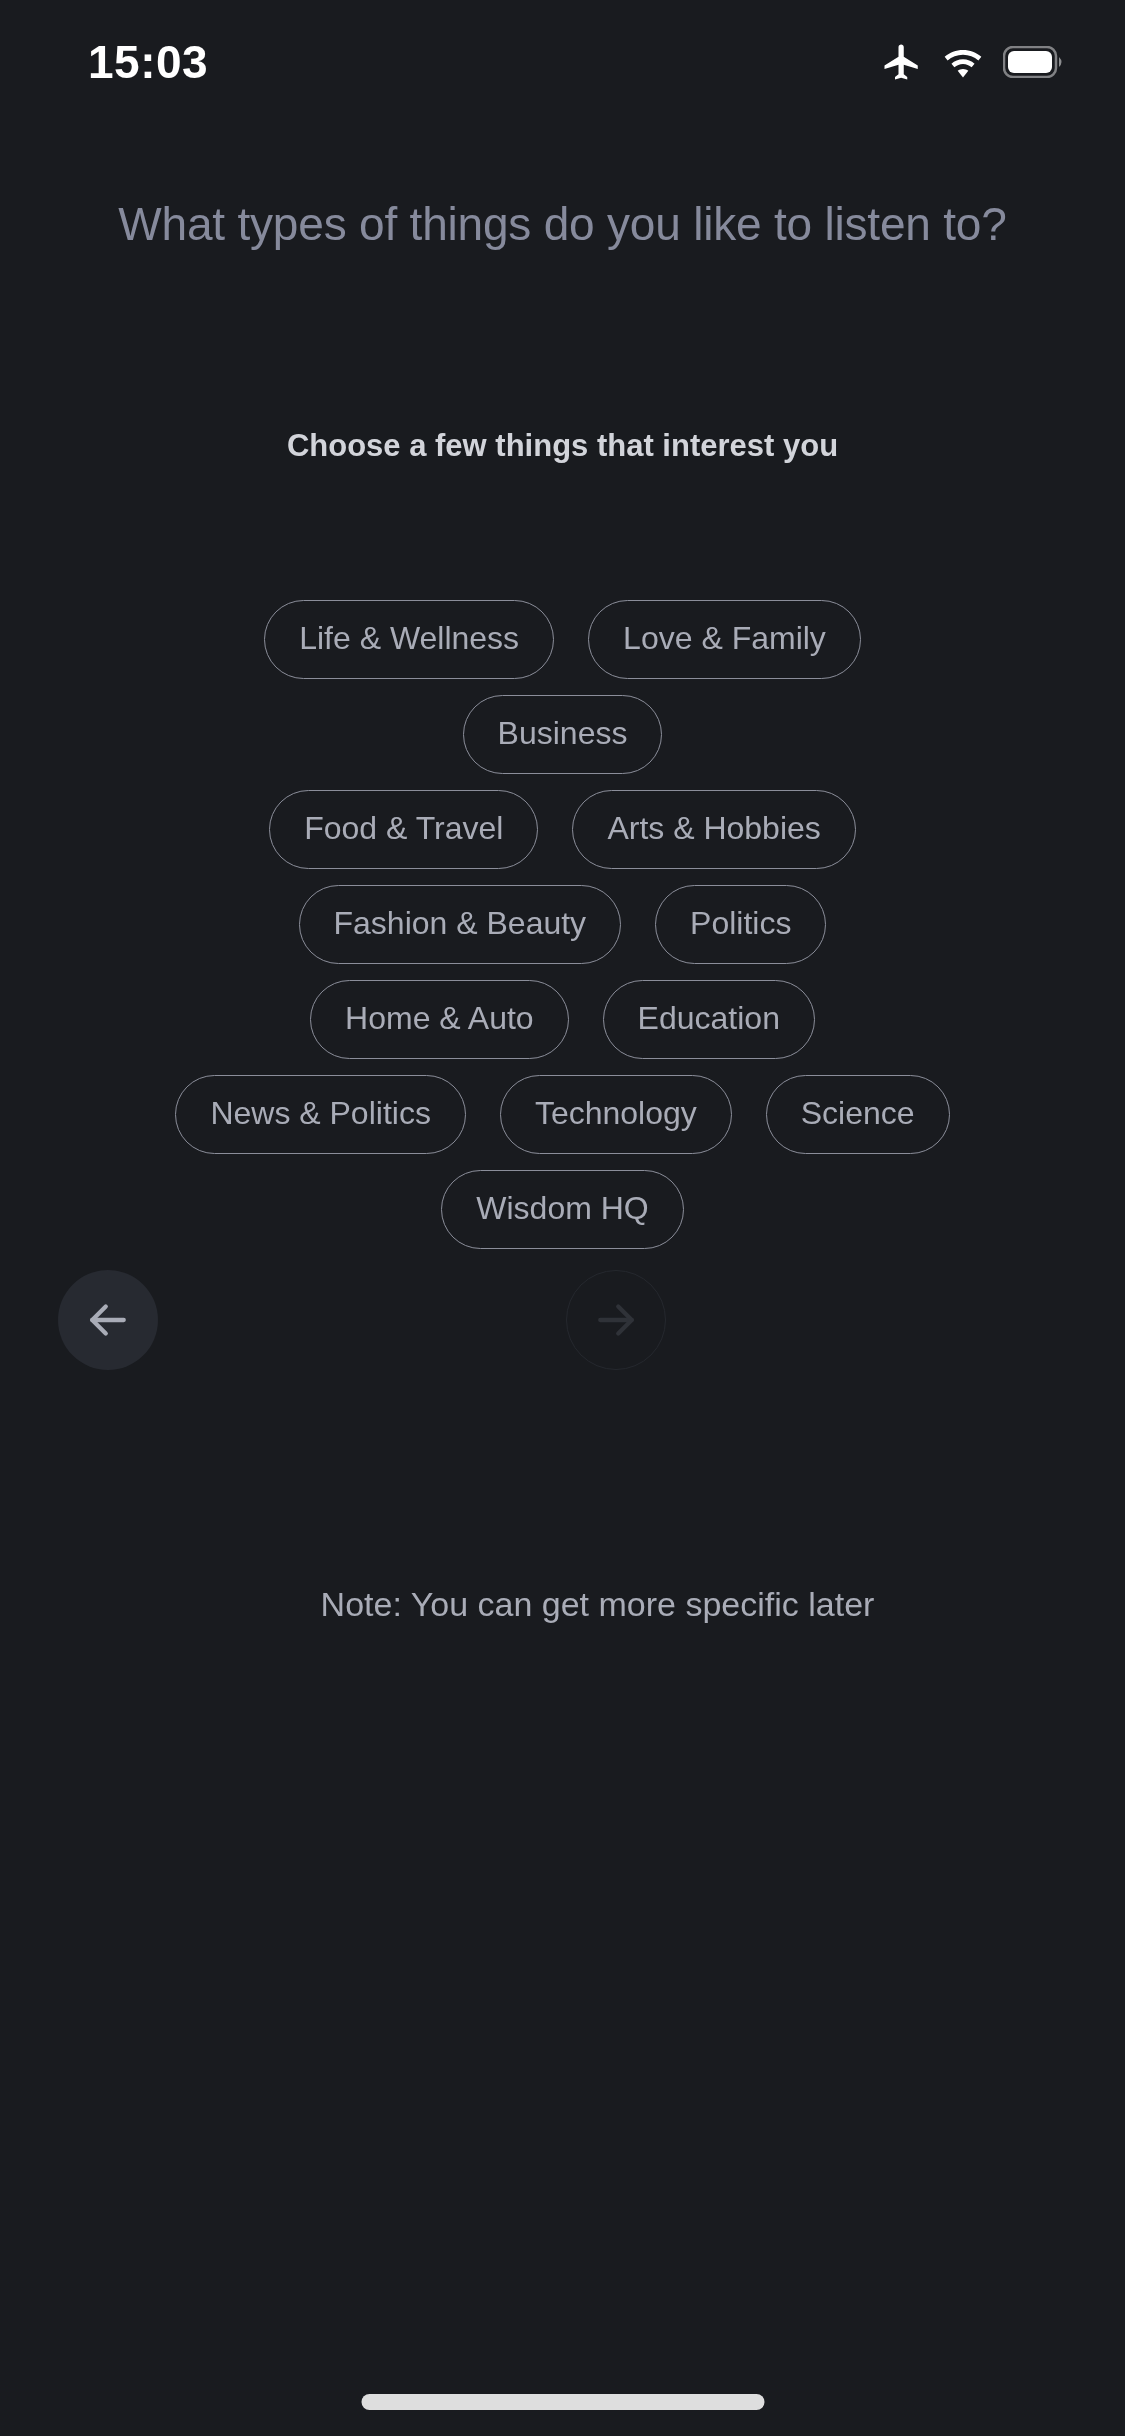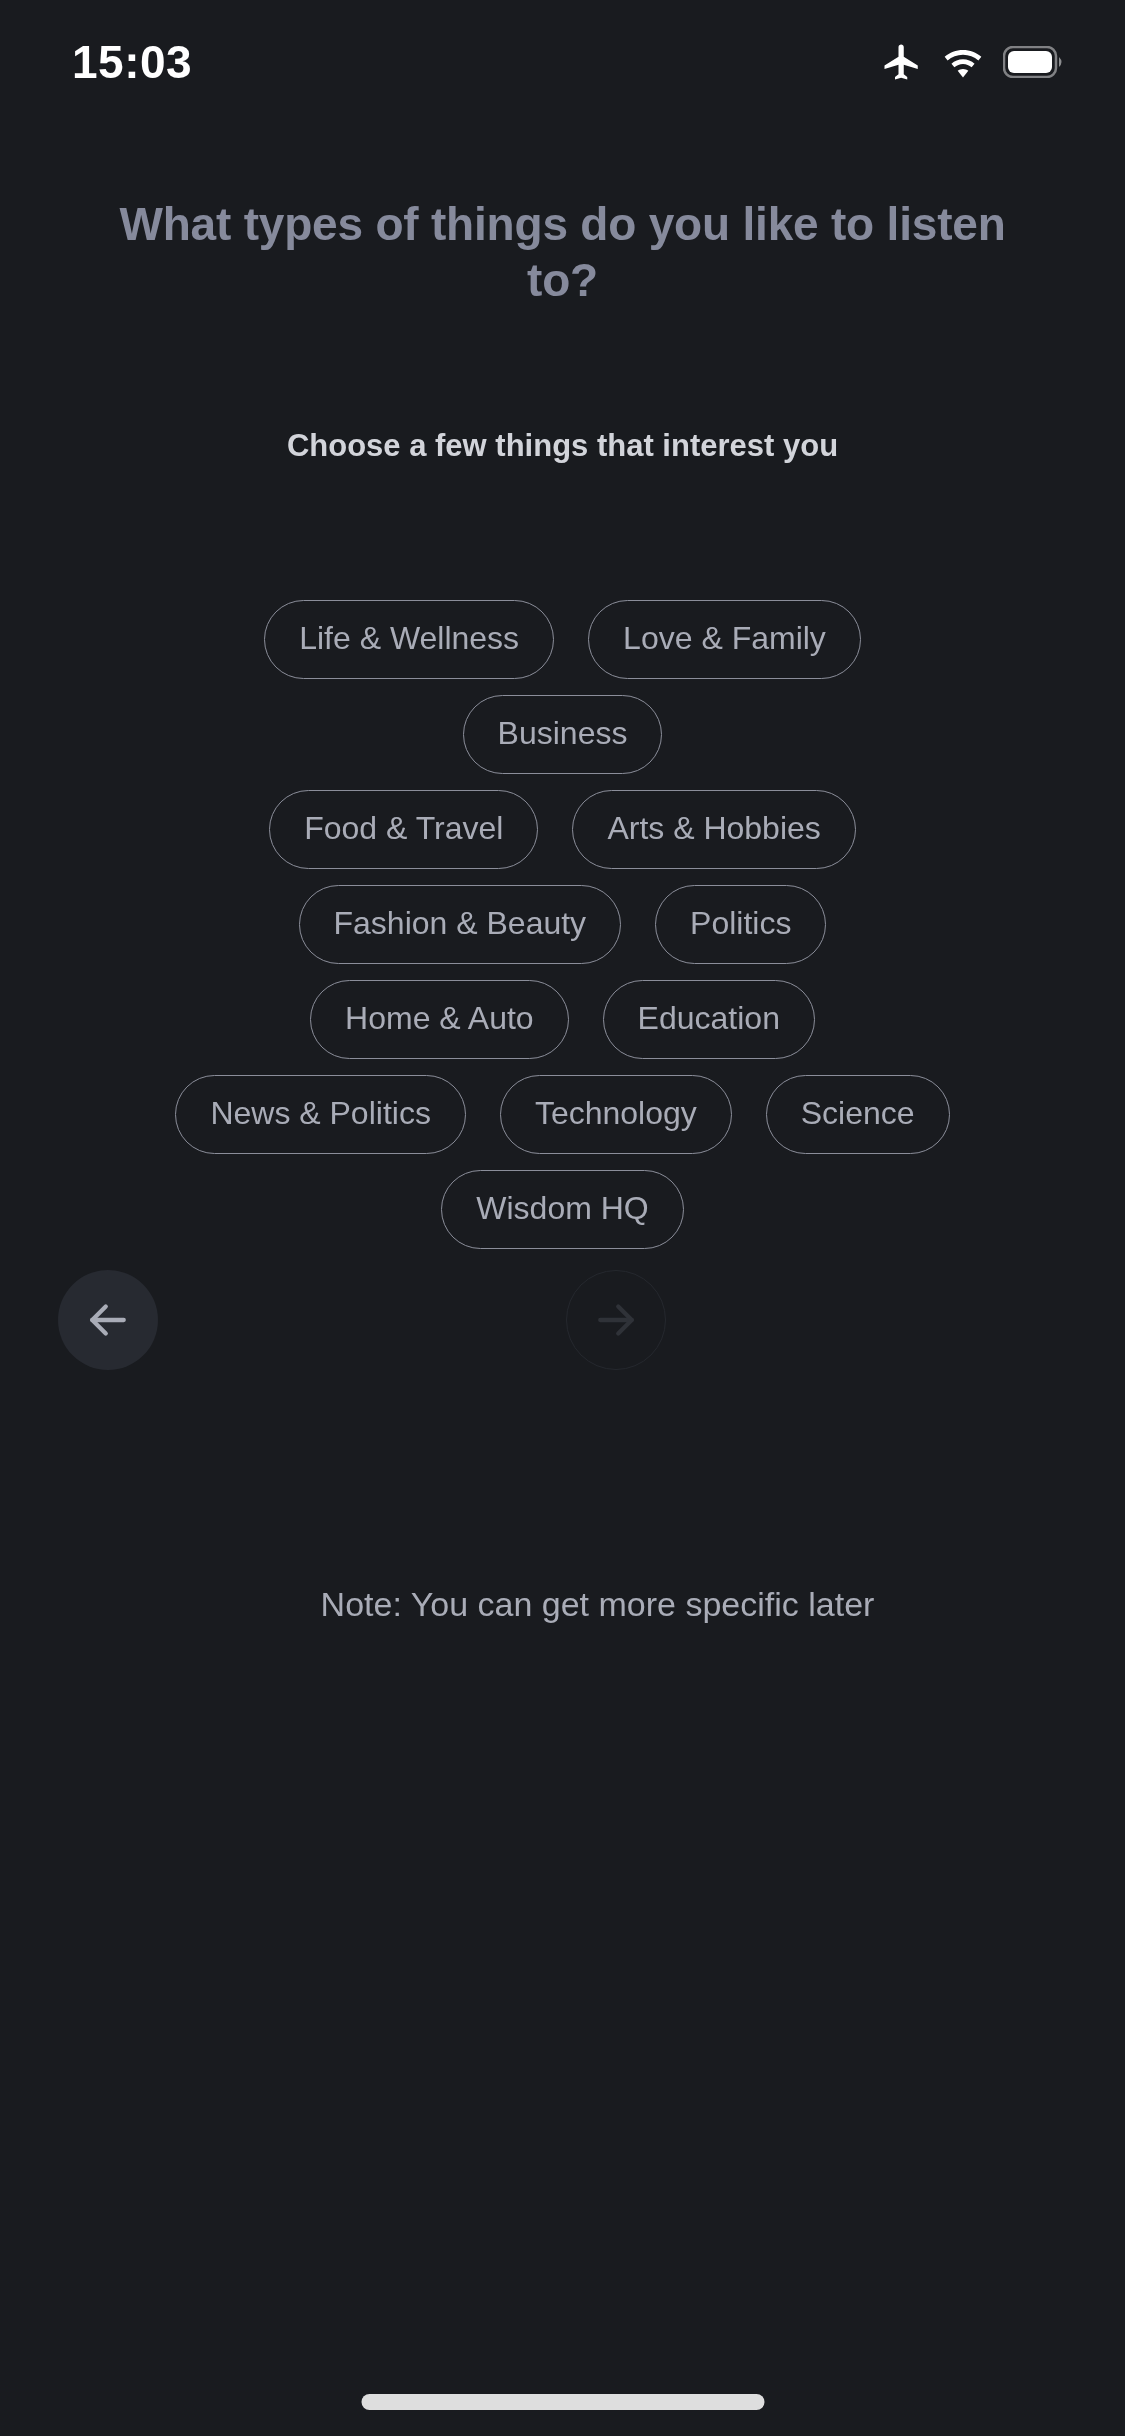--- a/index.html
+++ b/index.html
@@ -29,39 +29,40 @@
     align-items: center;
     justify-content: space-between;
     padding: 24px 60px 0 72px;
   }
   .status-time {
     color: #ffffff;
     font-size: 46px;
     font-weight: 600;
     letter-spacing: 0.5px;
     line-height: 1;
+    margin-left: 16px;
   }
   .status-icons {
     display: flex;
     align-items: center;
     gap: 18px;
   }
   .status-icons svg { display: block; }
 
   
   .heading {
     position: absolute;
     top: 196px;
     left: 0;
     width: 100%;
     padding: 0 88px;
     text-align: center;
     color: #868a9c;
     font-size: 46px;
-    font-weight: bold;
+    font-weight: normal;
     line-height: 1.22;
     letter-spacing: -0.2px;
   }
   .subtitle {
     position: absolute;
     top: 427px;
     left: 0;
     width: 100%;
     padding: 0 60px;
     text-align: center;

